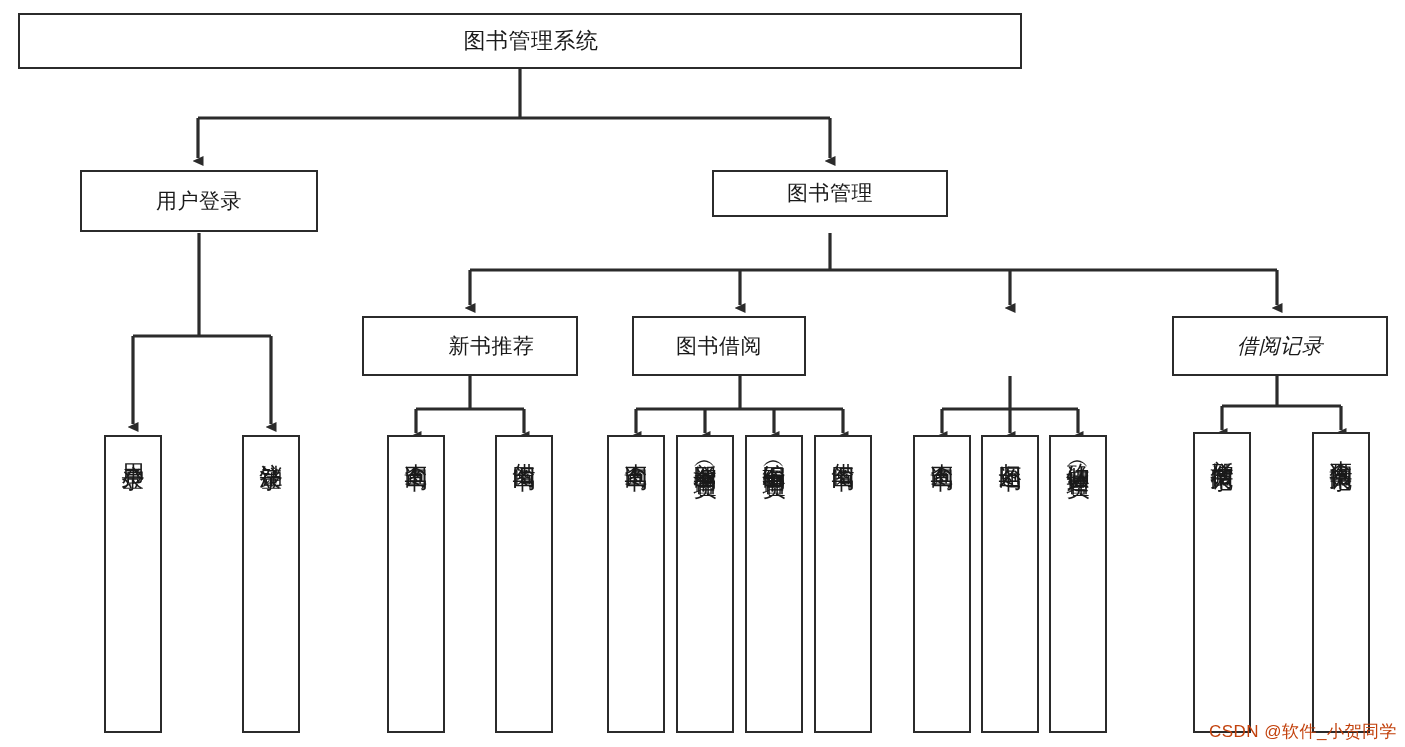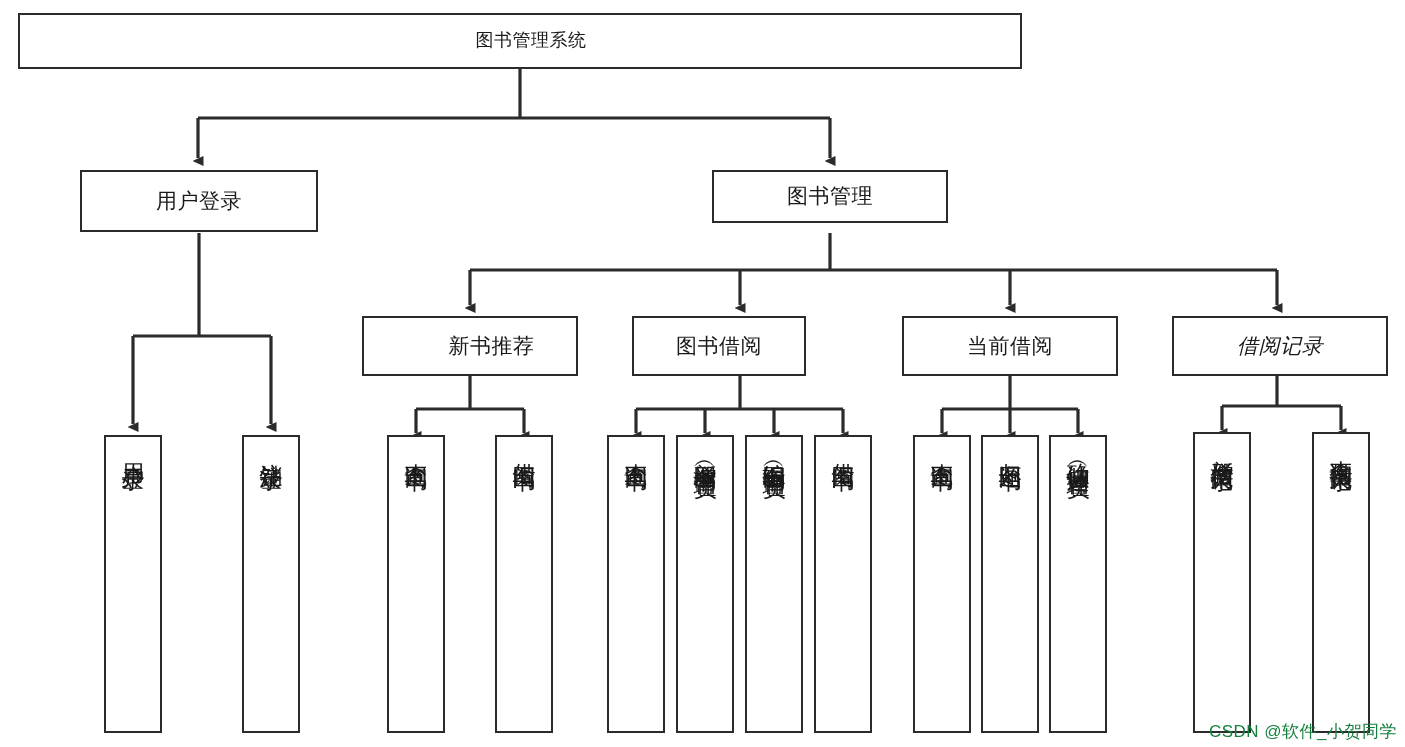--- a/index.html
+++ b/index.html
@@ -42,41 +42,41 @@
     display: block;
     text-align: center;
     line-height: 1.18;
     letter-spacing: 0.5px;
   }
   .node.horiz .label {
     writing-mode: horizontal-tb;
     font-size: 21px;
   }
   .node.root .label {
-    font-size: 18px;
+    font-size: 22px;
     margin-left: 22px;
   }
   .node.vert {
     align-items: flex-start;
     padding-top: 8px;
   }
   .node.vert .label {
     writing-mode: vertical-rl;
     text-orientation: upright;
     font-size: 23px;
     letter-spacing: 2px;
     line-height: 1;
     margin: 0 auto;
   }
   .watermark {
     position: absolute;
     right: 8px;
     bottom: 4px;
     font-size: 17px;
-    color: #15803d;
+    color: #c2410c;
     letter-spacing: 0.5px;
     white-space: nowrap;
     font-family: "Liberation Sans", "DejaVu Sans", sans-serif;
   }
 </style>
 </head>
 <body>
 
 <div id="diagram-root">
 
@@ -131,33 +131,30 @@
     </g>
   </svg>
 
   <div class="node horiz root" style="left:18px; top:13px; width:1004px; height:56px;">
     <span class="label">图书管理系统</span>
   </div>
 
   <div class="node horiz" style="left:80px; top:170px; width:238px; height:62px;">
     <span class="label">用户登录</span>
   </div>
-  <div class="node horiz" style="left:712px; top:170px; width:236px; height:53px;">
+  <div class="node horiz" style="left:712px; top:170px; width:236px; height:47px;">
     <span class="label">图书管理</span>
   </div>
 
   <div class="node horiz" style="left:362px; top:316px; width:216px; height:60px;padding-left:43px;">
     <span class="label">新书推荐</span>
   </div>
   <div class="node horiz" style="left:632px; top:316px; width:174px; height:60px;">
     <span class="label">图书借阅</span>
   </div>
-  <div class="node horiz" style="left:902px; top:316px; width:216px; height:60px;">
-    <span class="label">当前借阅</span>
-  </div>
   <div class="node horiz" style="left:1172px; top:316px; width:216px; height:60px;font-style:italic;">
     <span class="label">借阅记录</span>
   </div>
 
   <div class="node vert" style="left:104px; top:435px; width:58px; height:298px;">
     <span class="label">用户登录</span>
   </div>
   <div class="node vert" style="left:242px; top:435px; width:58px; height:298px;">
     <span class="label">注销登录</span>
   </div>

